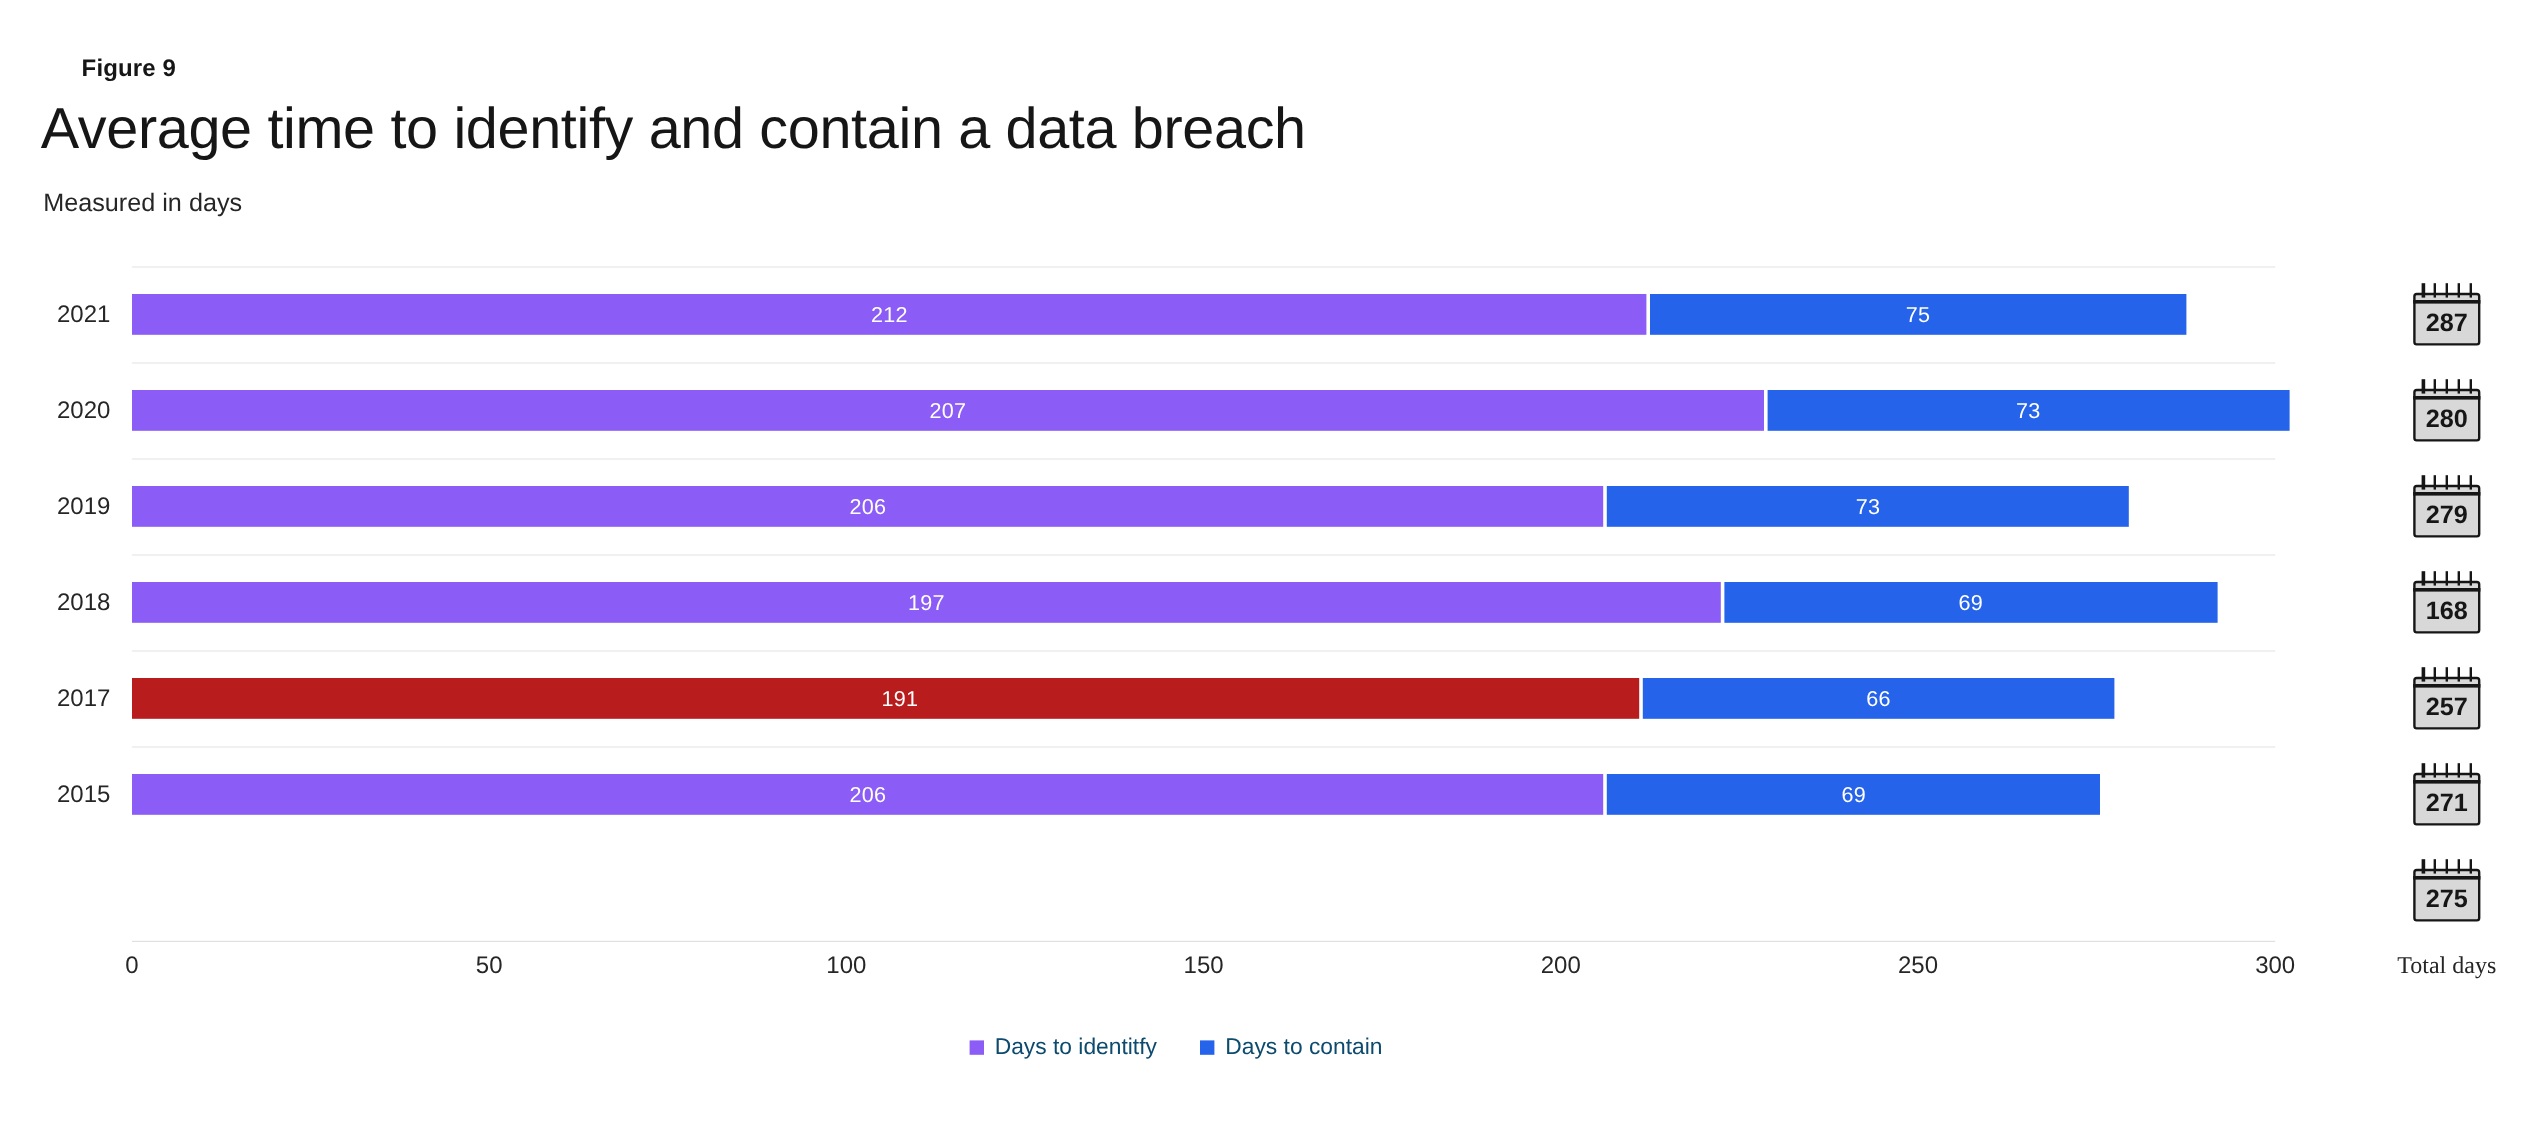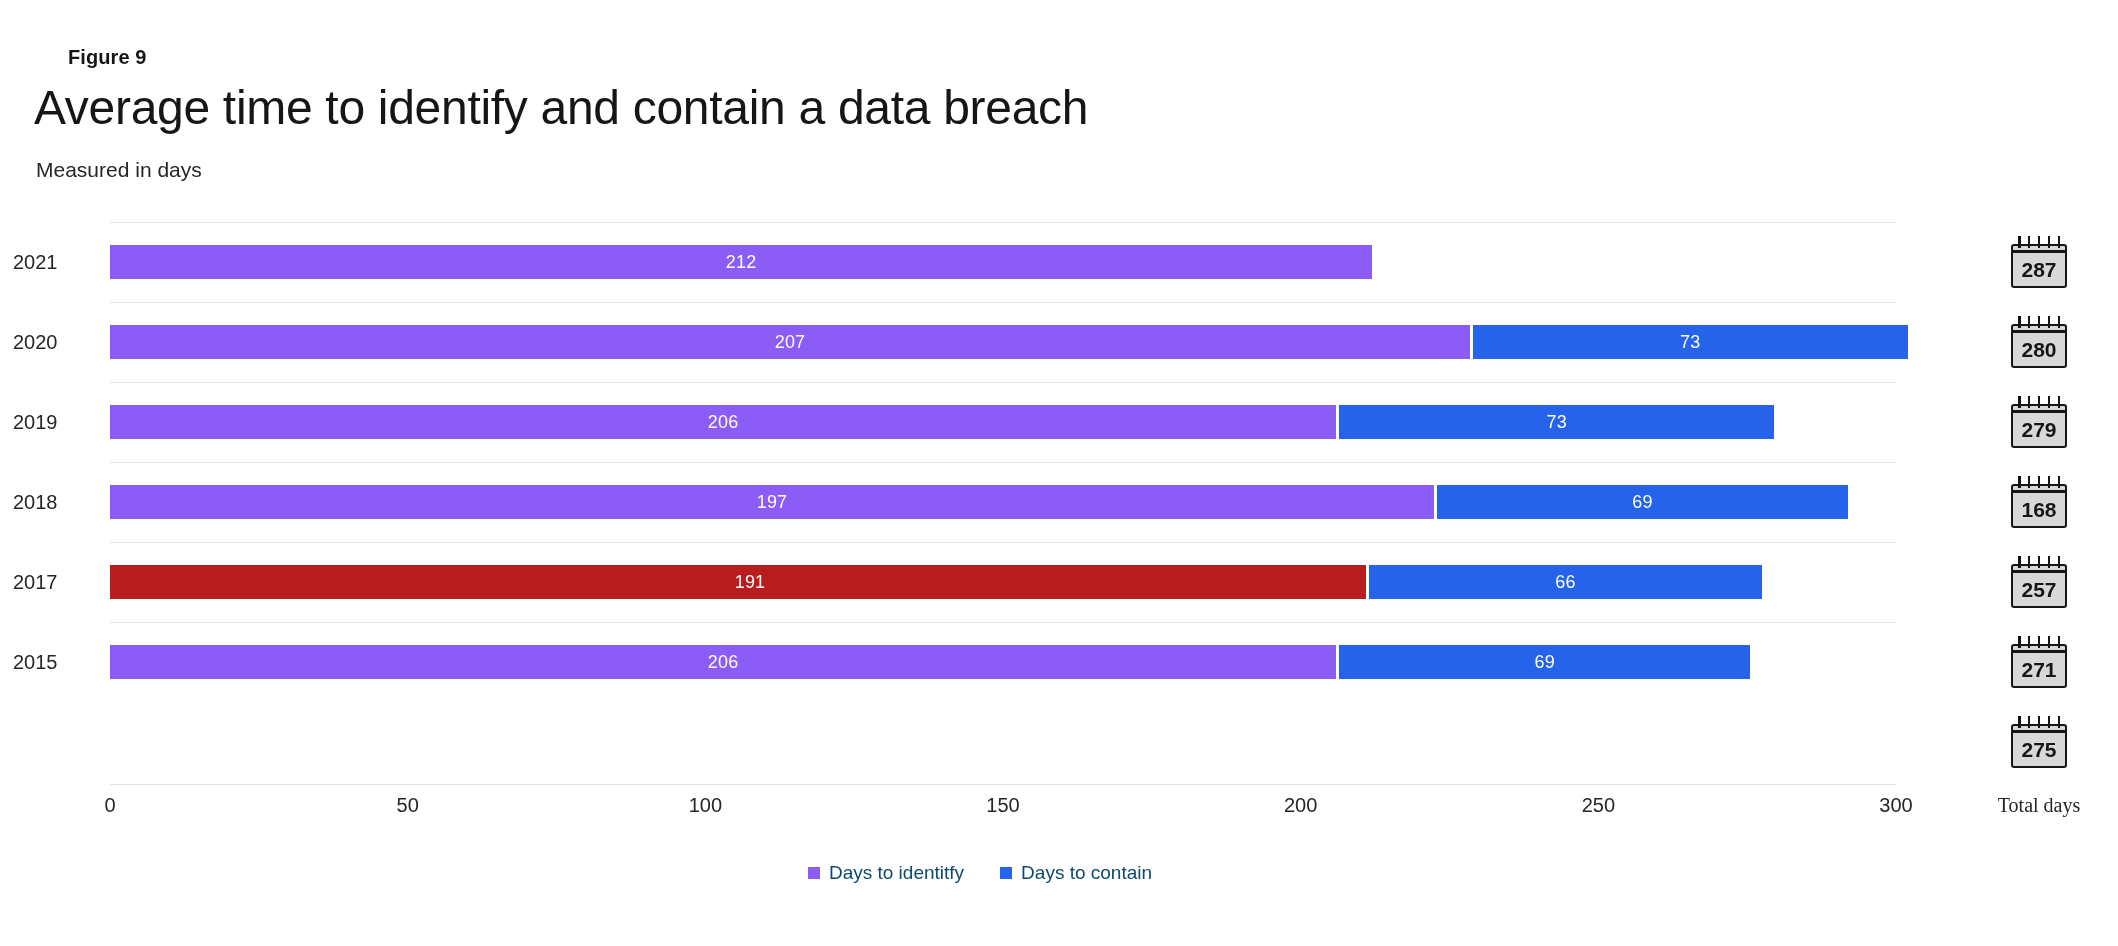--- a/index.html
+++ b/index.html
@@ -63,23 +63,23 @@
     width: 1786px;
     height: 1px;
     background: #e6e6e6;
   }
   .year-label {
     position: absolute;
     left: 0; top: 0;
     width: 92px;
     height: 80px;
     line-height: 80px;
+    text-align: right;
     font-size: 20px;
     color: #262626;
-    margin-left: 13px;
   }
   .bars {
     position: absolute;
     left: 110px; top: 23px;
     height: 34px;
     display: flex;
     align-items: stretch;
   }
   .seg {
     position: relative;
@@ -214,20 +214,23 @@
   <div class="fig-subtitle">Measured in days</div>
 
   <div class="plot">
     <div class="rows" id="rows">
         <div class="row">
           <div class="gridline"></div>
           <div class="year-label">2021</div>
           <div class="bars">
             <div class="seg seg-identify" style="width: 1262.11px; background: rgb(139, 92, 246);">
               <span>212</span>
+            </div>
+            <div class="seg seg-contain" style="width: 446.5px; background: rgb(37, 99, 235);">
+              <span>75</span>
             </div>
           </div>
         </div>
         <div class="row">
           <div class="gridline"></div>
           <div class="year-label">2020</div>
           <div class="bars">
             <div class="seg seg-identify" style="width: 1360px; background: rgb(139, 92, 246);">
               <span>207</span>
             </div>

